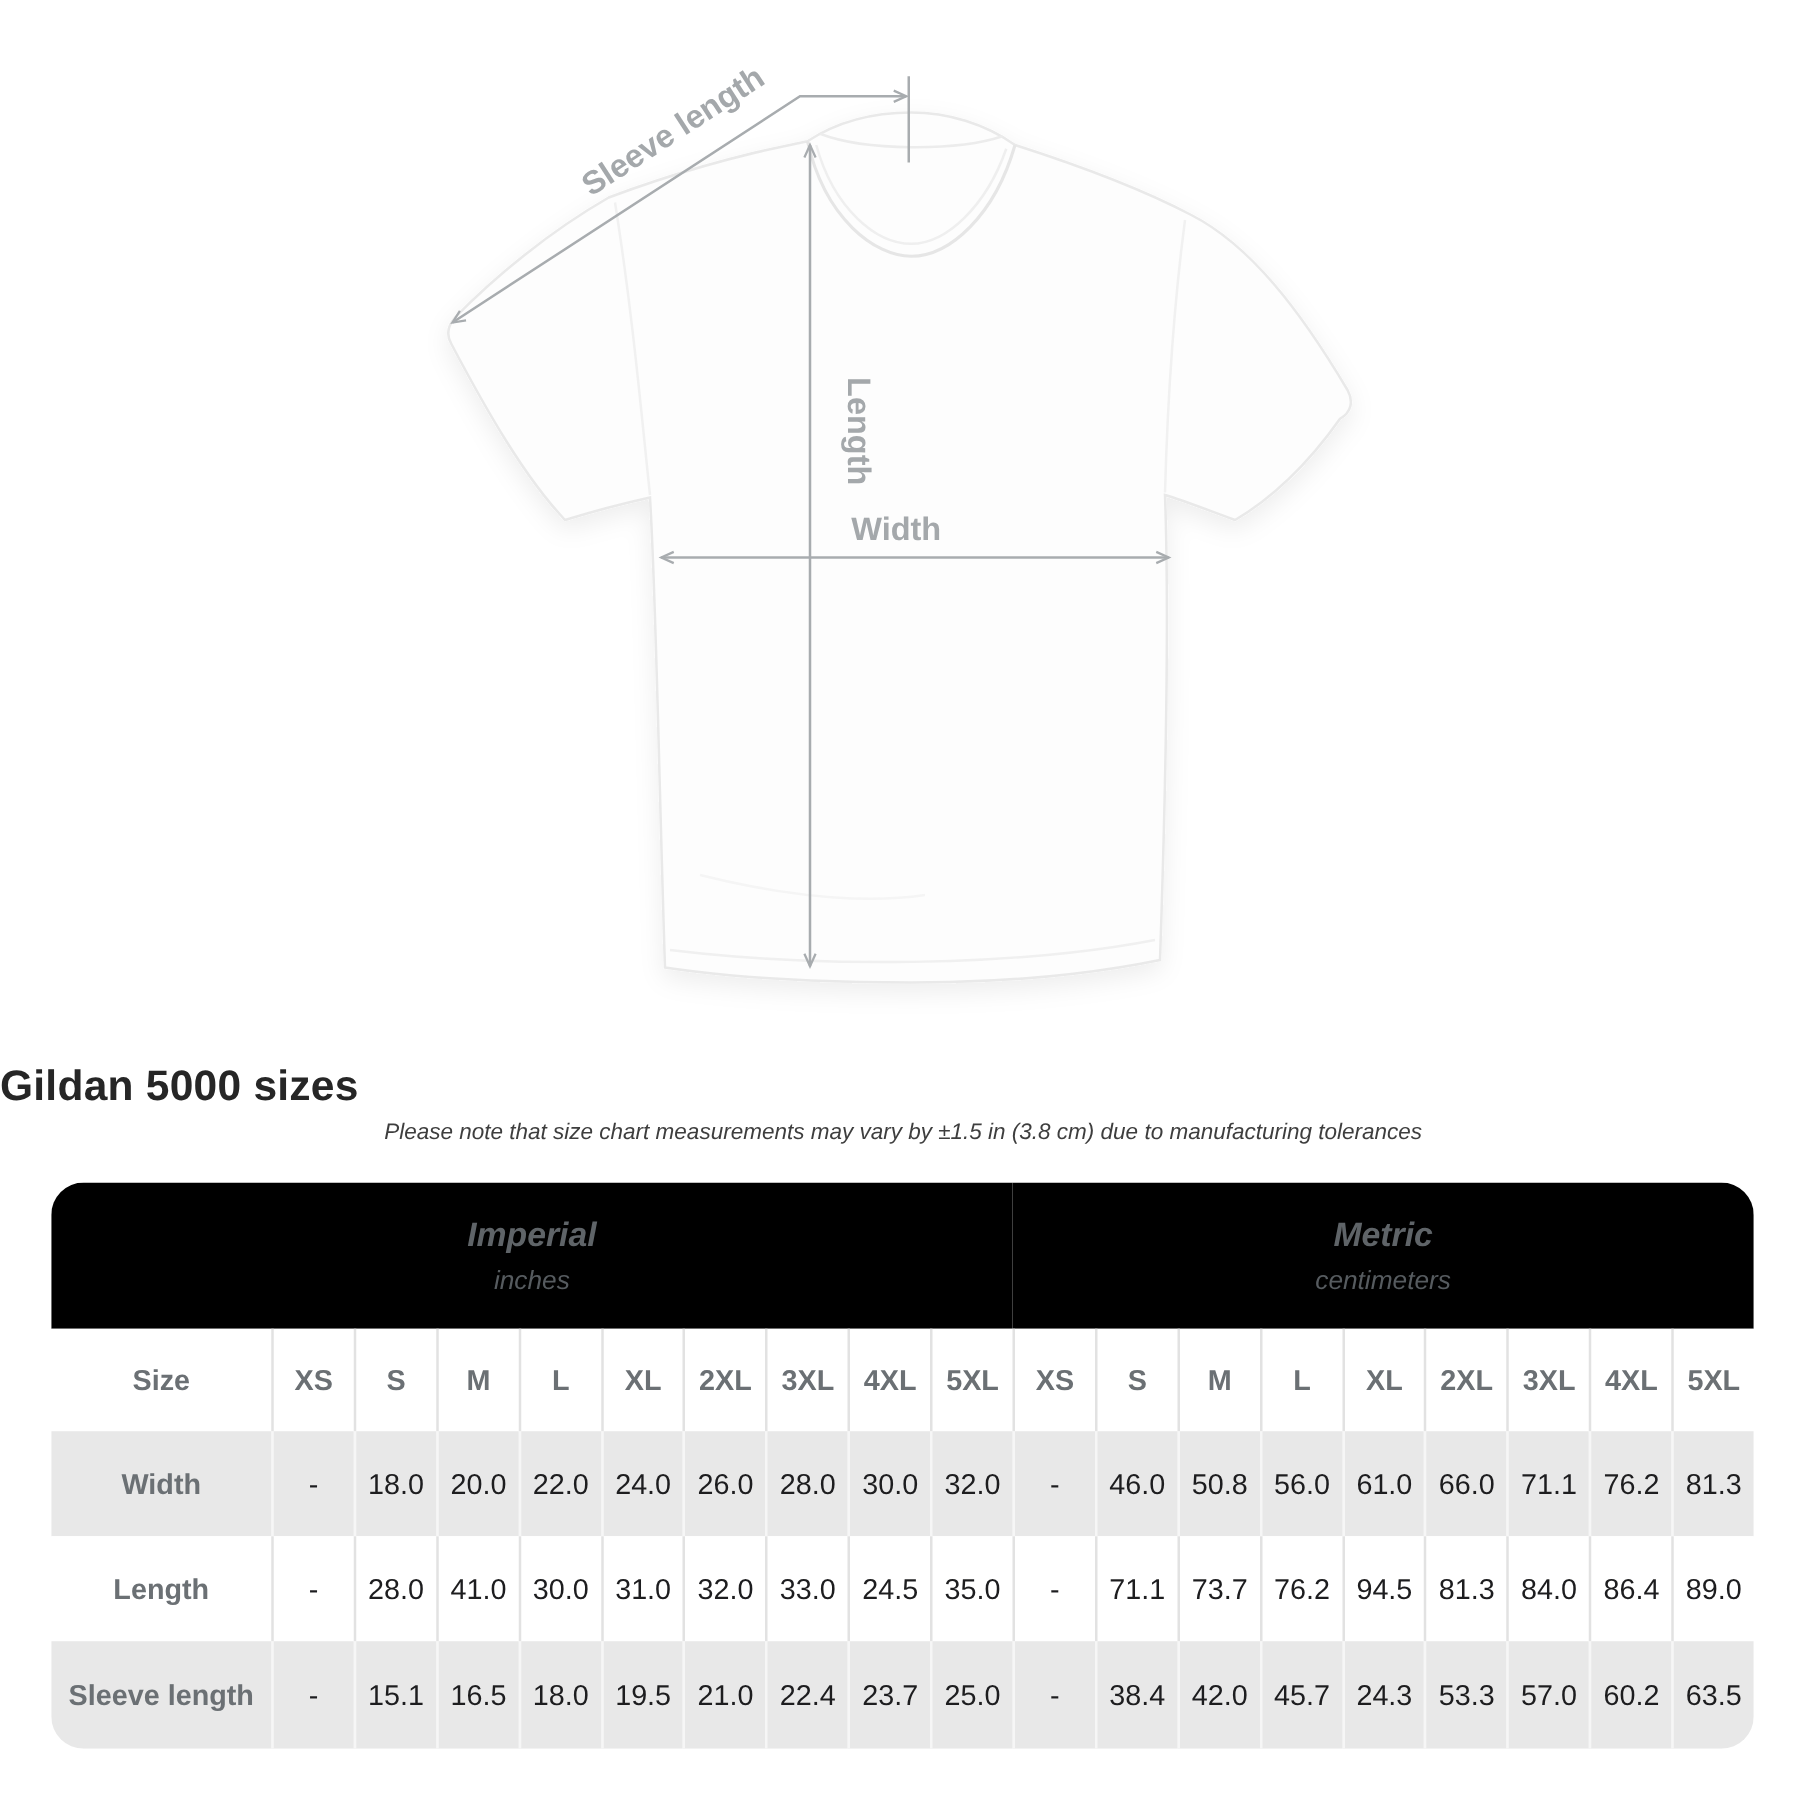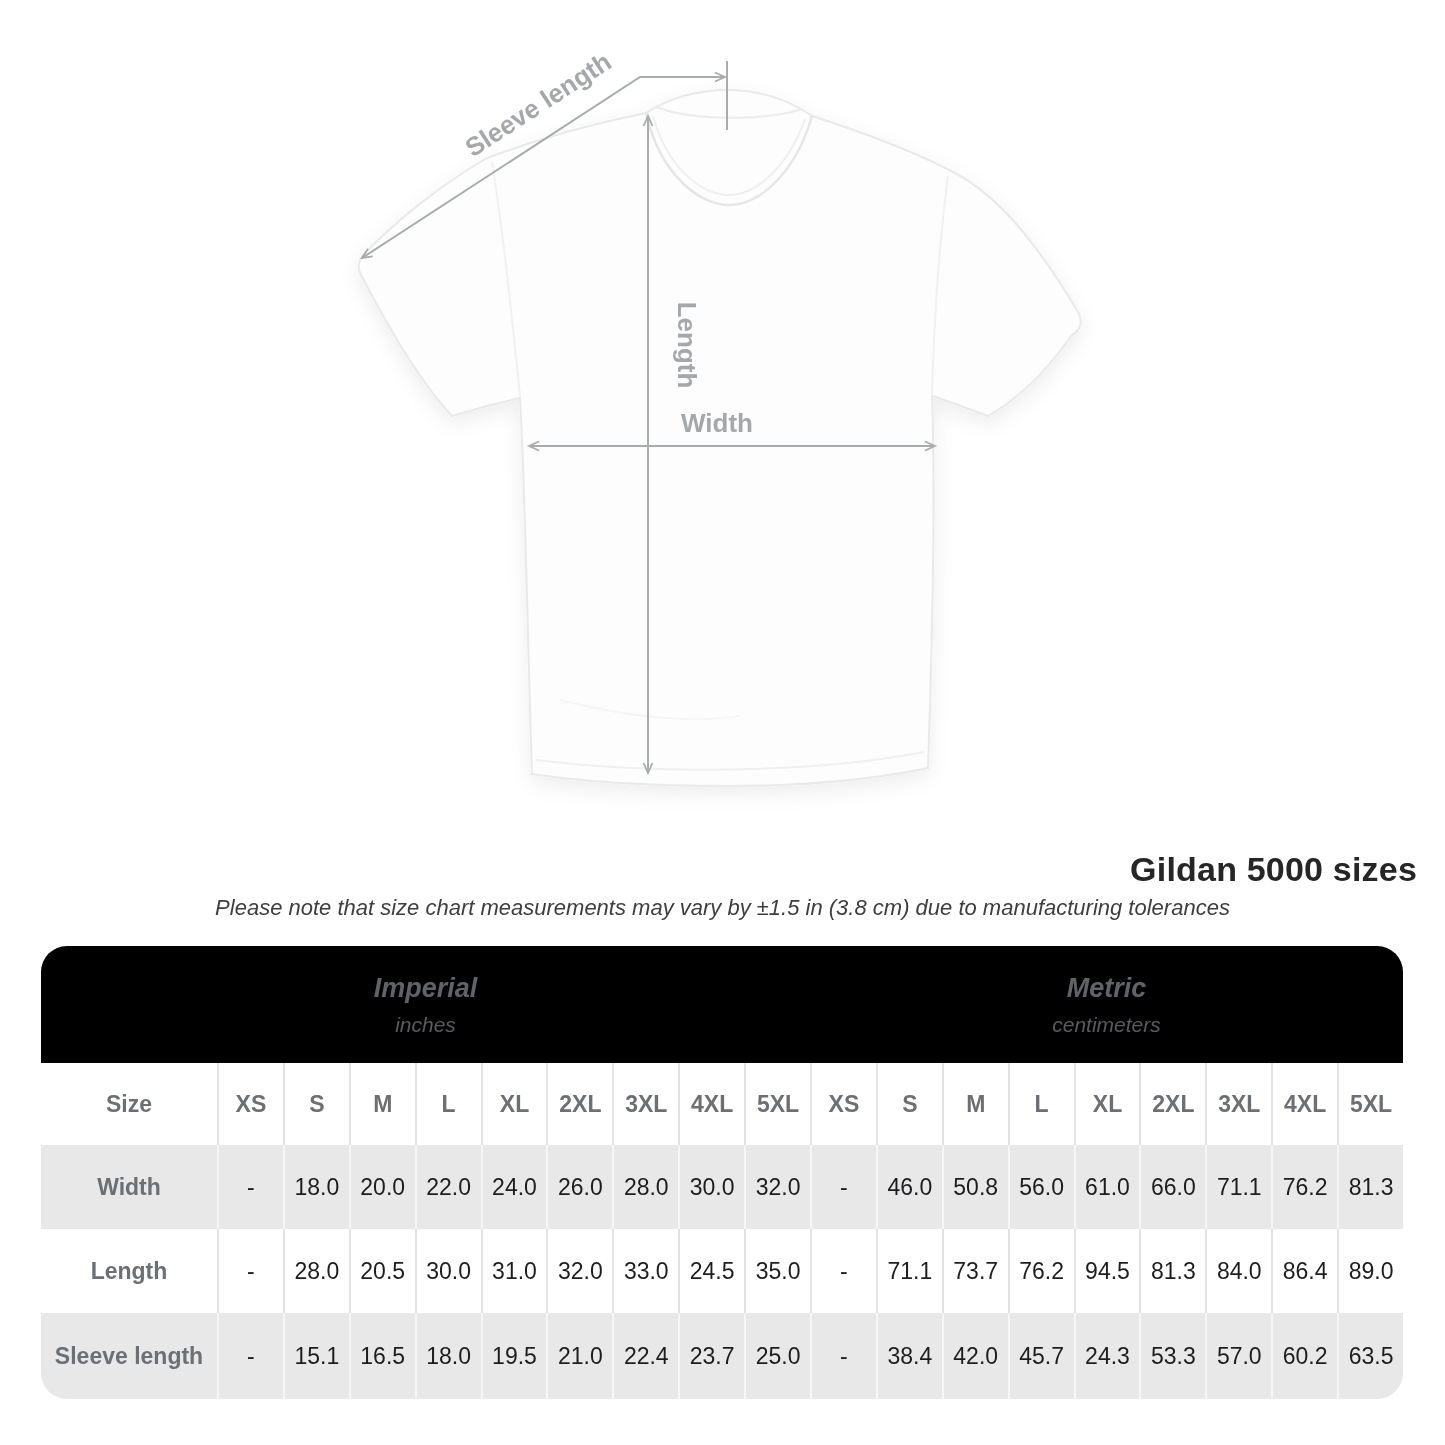--- a/index.html
+++ b/index.html
@@ -3,24 +3,24 @@
 <meta charset="utf-8">
 <style>
   html,body{margin:0;padding:0;background:#ffffff;}
   body{font-family:"Liberation Sans","DejaVu Sans",sans-serif;}
   .page{position:relative;width:1445px;height:1445px;background:#ffffff;overflow:hidden;}
 
   
   .diagram{position:absolute;left:0;top:0;width:1445px;height:845px;}
 
   
-  .chart-title{position:absolute;left:0;top:850px;width:1417px;text-align:right;
+  .chart-title{position:absolute;left:0;top:850px;width:1417px;text-align:left;
     font-size:34px;font-weight:bold;color:#262626;letter-spacing:.2px;}
   .chart-subtitle{position:absolute;left:0;top:895px;width:1445px;text-align:center;
-    font-size:22px;font-style:italic;color:#3e3e3e;}
+    font-size:18px;font-style:italic;color:#3e3e3e;}
 
   
   .card{position:absolute;left:41px;top:946px;width:1362px;height:453px;
     border-radius:26px;overflow:hidden;background:#ffffff;
     display:grid;grid-template-columns:176px repeat(18,1fr);
     grid-template-rows:117px 82px 84px 84px 86px;}
   .band{background:#000000;display:flex;flex-direction:column;align-items:center;justify-content:center;gap:9px;}
   .band.imperial{grid-row:1;grid-column:1 / 11;}
   .band.metric{grid-row:1;grid-column:11 / 20;}
   .band .gname{font-size:27px;font-weight:bold;font-style:italic;color:#5f6468;}
@@ -138,21 +138,21 @@
       <div class="cell val shaded">50.8</div>
       <div class="cell val shaded">56.0</div>
       <div class="cell val shaded">61.0</div>
       <div class="cell val shaded">66.0</div>
       <div class="cell val shaded">71.1</div>
       <div class="cell val shaded">76.2</div>
       <div class="cell val shaded">81.3</div>
       <div class="cell rowlabel label-col">Length</div>
       <div class="cell val">-</div>
       <div class="cell val">28.0</div>
-      <div class="cell val">20.5</div>
+      <div class="cell val">41.0</div>
       <div class="cell val">30.0</div>
       <div class="cell val">31.0</div>
       <div class="cell val">32.0</div>
       <div class="cell val">33.0</div>
       <div class="cell val">24.5</div>
       <div class="cell val">35.0</div>
       <div class="cell val">-</div>
       <div class="cell val">71.1</div>
       <div class="cell val">73.7</div>
       <div class="cell val">76.2</div>

